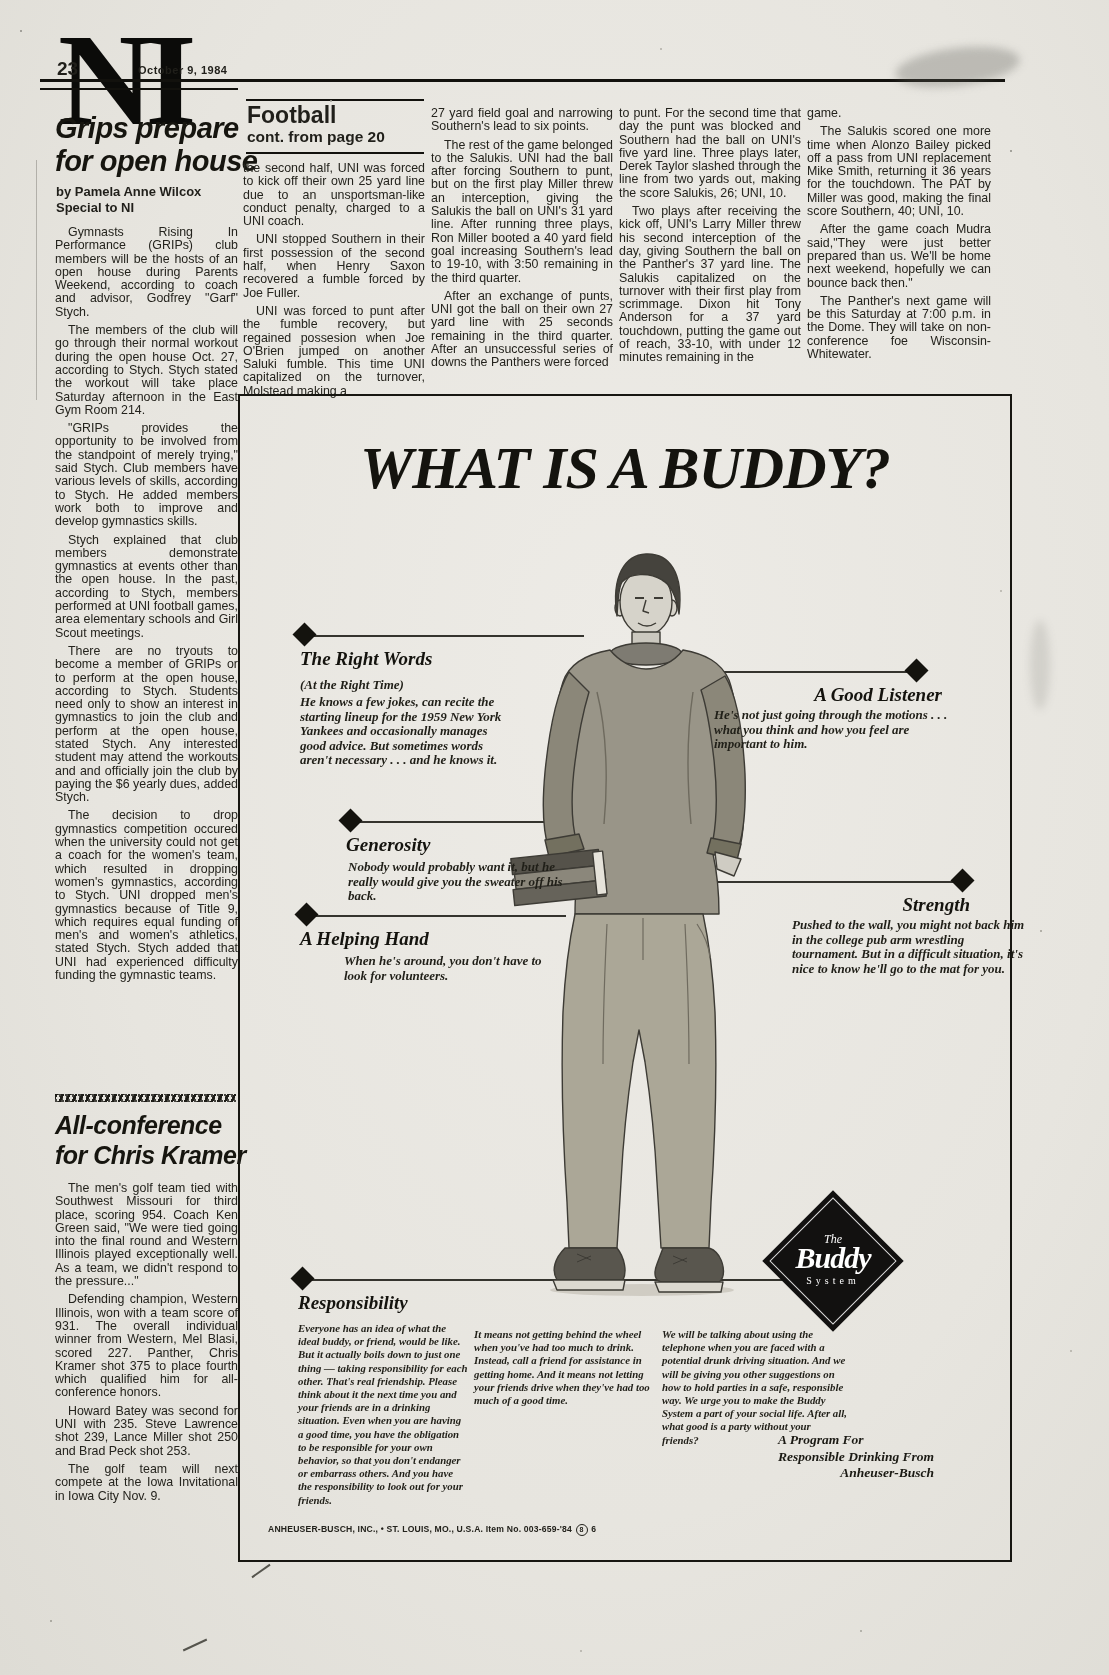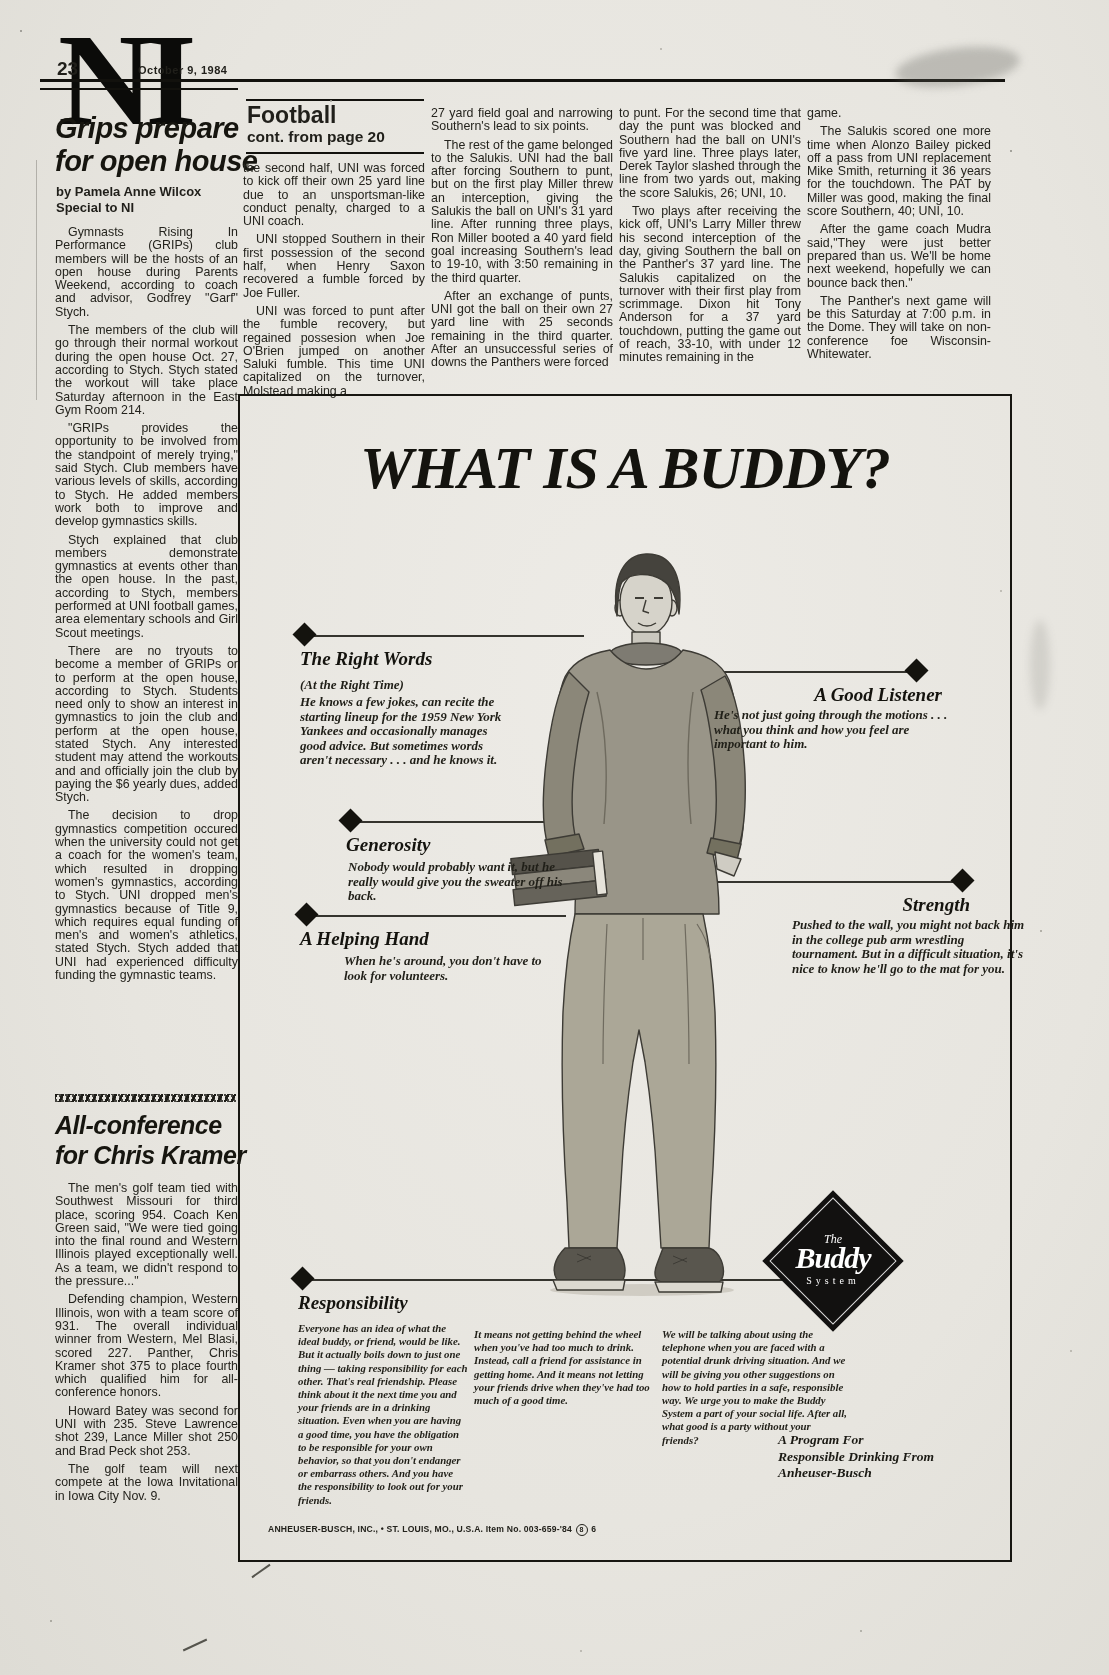--- a/index.html
+++ b/index.html
@@ -214,21 +214,21 @@
     <div class="abs buddy-content" style="left:-15px;top:36px;">
       <span class="buddy-the">The</span>
       <span class="buddy-word">Buddy</span>
       <span class="buddy-sys">System</span>
     </div>
   </div>
 
   <div class="abs program" style="left:538px;top:1036px;z-index:3;">
     <span style="display:block;">A Program For</span>
     <span style="display:block;">Responsible Drinking From</span>
-    <span style="display:block;">Anheuser-Busch</span>
+    <span style="display:block;text-align:right;">Anheuser-Busch</span>
   </div>
 
   <div class="abs adfooter" style="left:28px;top:1128px;z-index:3;">
     <span>ANHEUSER-BUSCH, INC., • ST. LOUIS, MO., U.S.A. Item No. 003-659-'84</span>
     <span class="circ">8</span>
     <span>6</span>
   </div>
 </div>
 
 <div class="abs specks" style="left:20px;top:30px;"></div>

